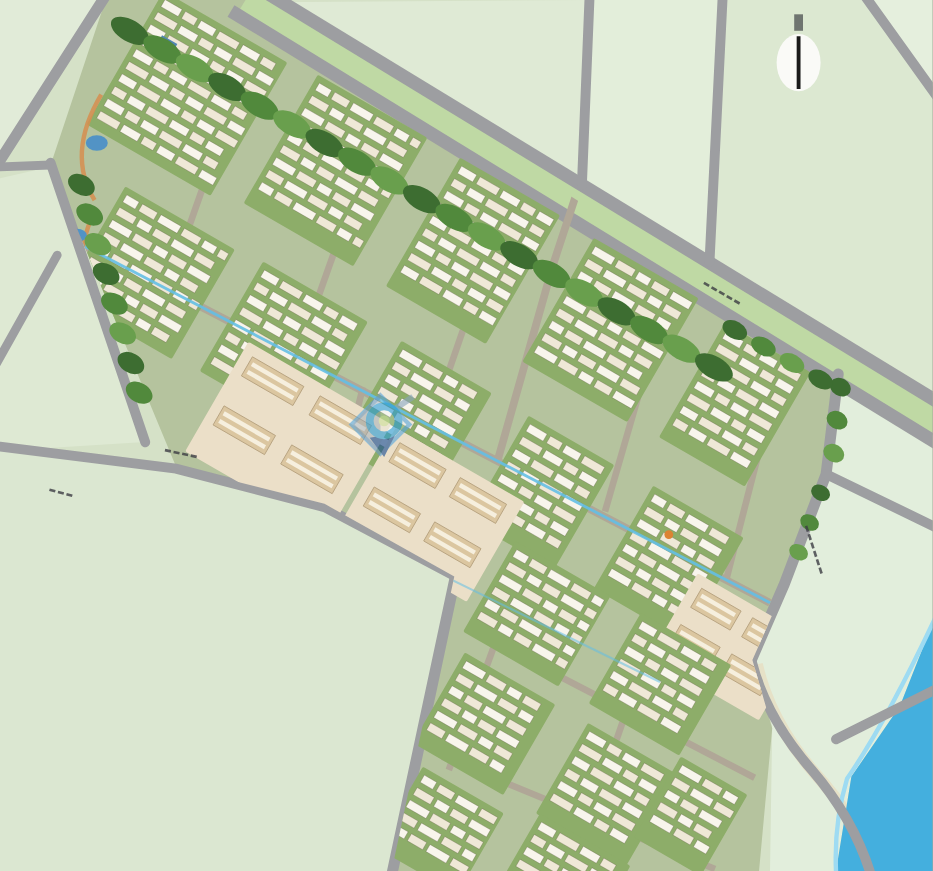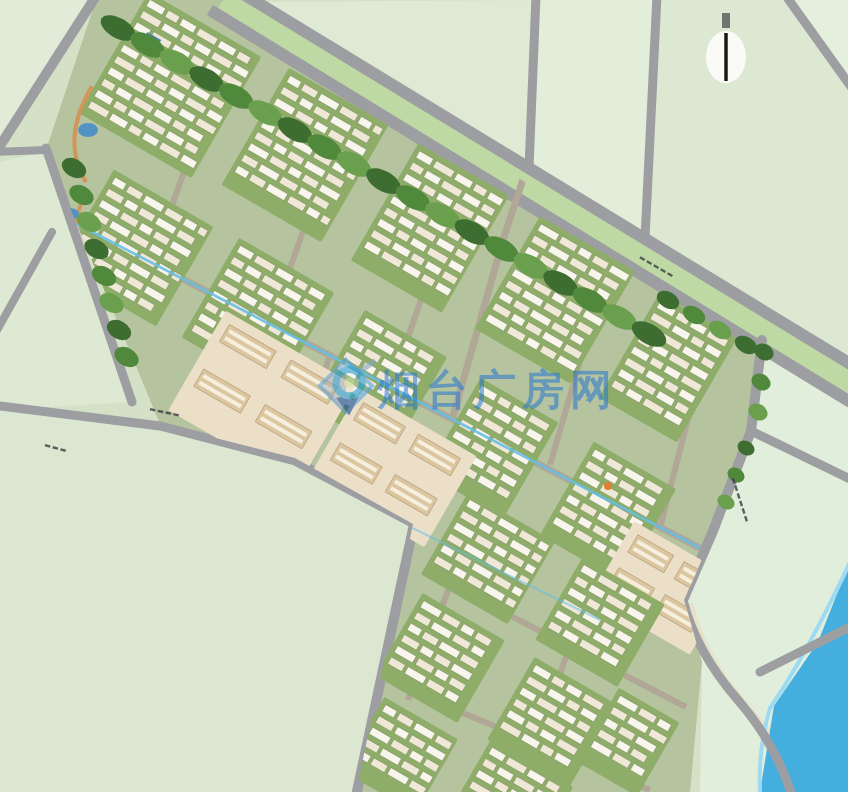--- a/index.html
+++ b/index.html
@@ -819,15 +819,14 @@
     <svg class="wm-logo" id="wm-logo" viewBox="0 0 64 64" style="left: 312px; top: 352px; width: 70px; height: 70px;">
       <g opacity="0.62">
         <rect x="14" y="14" width="34" height="34" transform="rotate(45 31 31)" fill="rgba(235,245,252,0.35)" stroke="#5aa7dd" stroke-width="3.5"></rect>
         <path d="M31 4 L8 31 L31 58 Z" fill="#7c8fa8" opacity="0.55"></path>
         <line x1="40" y1="20" x2="58" y2="8" stroke="#8aa6bc" stroke-width="5"></line>
         <path d="M22 42 L44 38 L34 58 Z" fill="#1b4f94"></path>
         <circle cx="34" cy="28" r="12" fill="none" stroke="#2e9ed6" stroke-width="6.5"></circle>
         <circle cx="34" cy="28" r="4.5" fill="#cfe3a0"></circle>
       </g>
     </svg>
-    <span class="wm-text" id="wm-text" style="left: 378px; top: 362px; font-size: 42px; letter-spacing: 6px; color: rgb(31, 116, 210); opacity: 0.52;">烟台广房网</span>
   </div>
 </div>
 
 </body></html>

